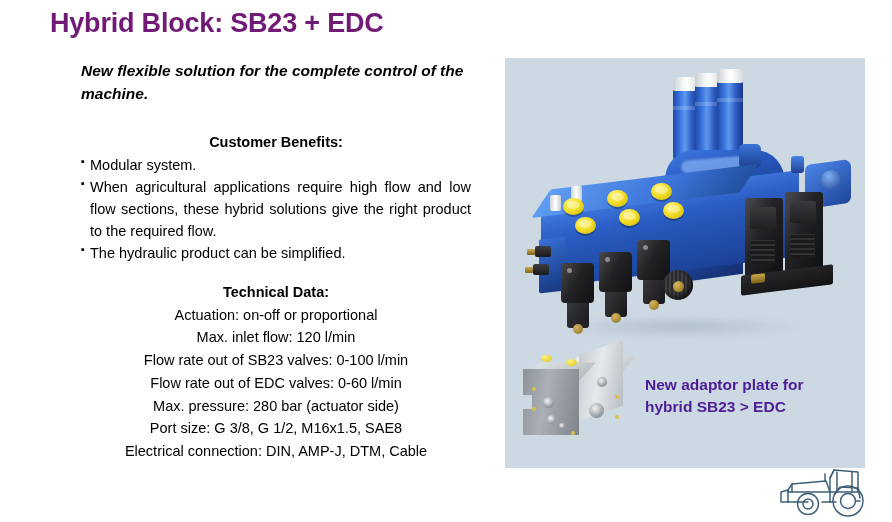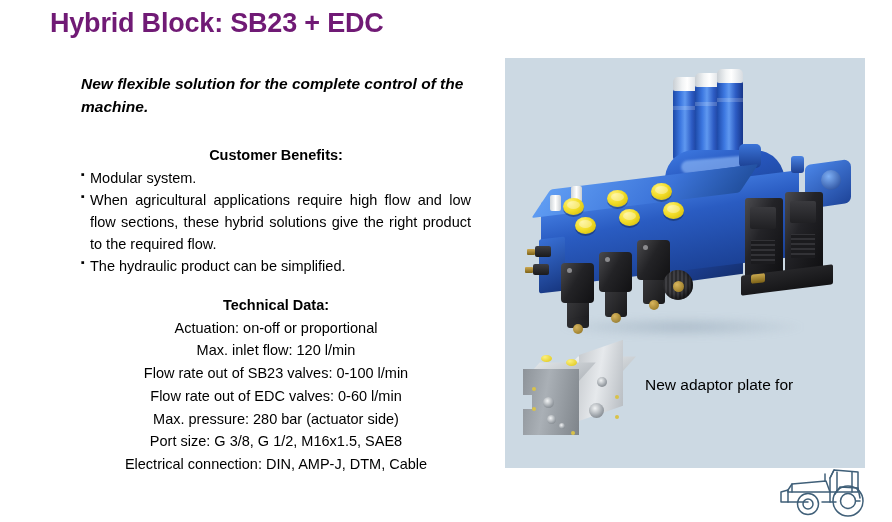--- a/index.html
+++ b/index.html
@@ -34,21 +34,21 @@
     left: 81px;
     top: 60px;
     width: 390px;
   }
 
   .lead-statement {
     font-size: 15.5px;
     font-weight: bold;
     font-style: italic;
     line-height: 1.48;
-    margin: 13px 0 26px 0;
+    margin: 0 0 26px 0;
     width: 385px;
   }
 
   .section-heading {
     font-size: 14.5px;
     font-weight: bold;
     line-height: 1.5;
     margin: 0;
     text-align: center;
   }
@@ -452,23 +452,23 @@
   .apd4 { left: 96px; top: 50px; }
   .apd5 { left: 96px; top: 70px; }
 
   
   .plate-caption {
     position: absolute;
     left: 140px;
     top: 316px;
     width: 210px;
     font-size: 15.5px;
-    font-weight: normal;
+    font-weight: bold;
     line-height: 1.42;
-    color: #000000;
+    color: #4c1d95;
   }
 
   
   .tractor-logo {
     position: absolute;
     left: 778px;
     top: 468px;
     width: 104px;
     height: 50px;
   }
@@ -574,20 +574,21 @@
     <div class="ap-ycap apy2"></div>
     <div class="ap-dot apd1"></div>
     <div class="ap-dot apd2"></div>
     <div class="ap-dot apd3"></div>
     <div class="ap-dot apd4"></div>
     <div class="ap-dot apd5"></div>
   </div>
 
   <div class="plate-caption">
     <div>New adaptor plate for</div>
+    <div>hybrid SB23 &gt; EDC</div>
   </div>
 </div>
 
 <div class="tractor-logo">
   <svg viewBox="0 0 104 50" width="104" height="50" fill="none" stroke="#3f5f78" stroke-width="1.5" stroke-linejoin="round" stroke-linecap="round">
 
     <path d="M56 2 L80 4 L80 24 L52 24 L52 10 Z"></path>
     <path d="M59 4 L59 24 M74 4 L74 24"></path>
     <path d="M56 2 L52 10"></path>
 

